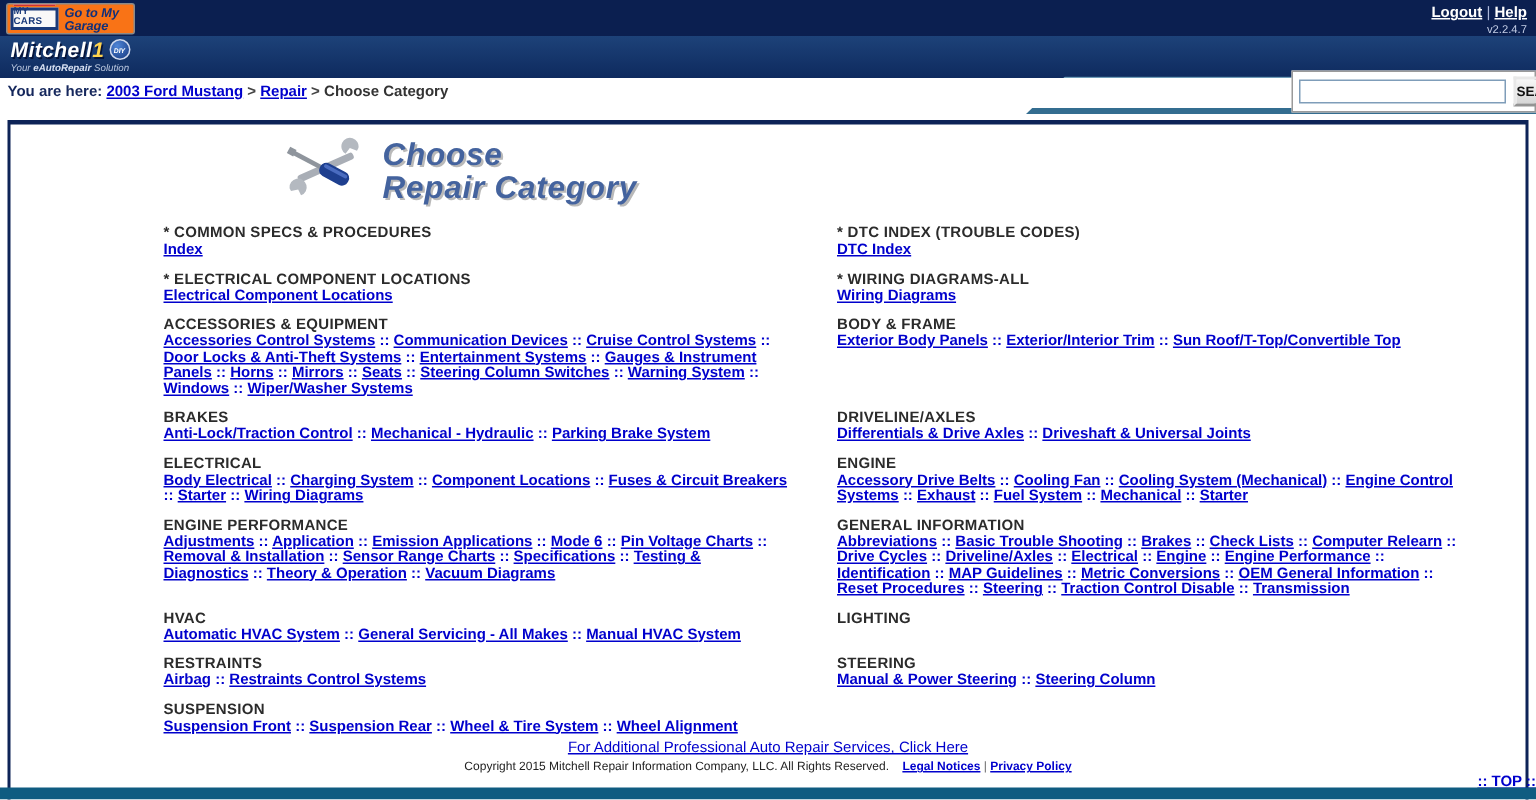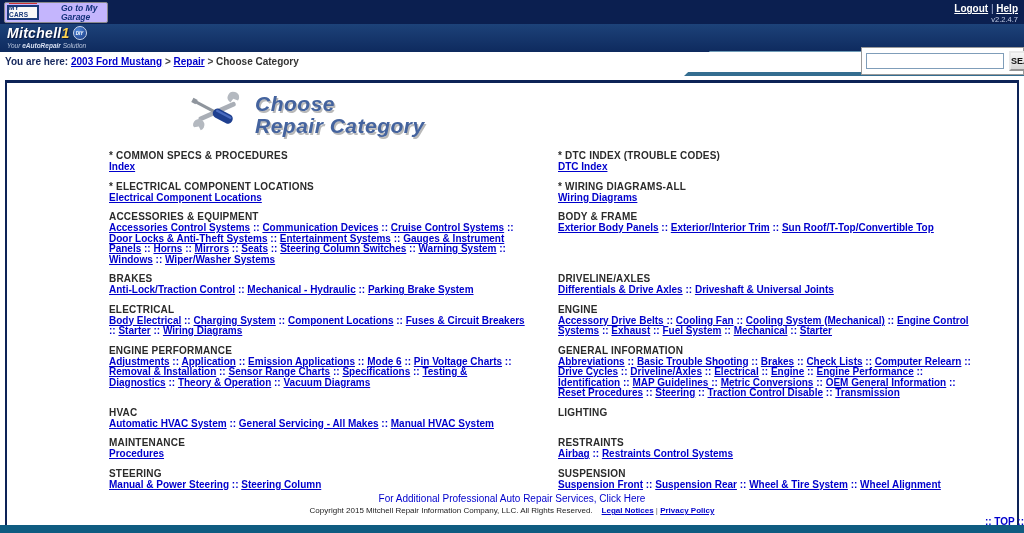--- a/index.html
+++ b/index.html
@@ -11,22 +11,22 @@
   }
   a { cursor: pointer; }
 
   
   .topbar {
     position: absolute; top: 0; left: 0; width: 1024px; height: 24px;
     background: #0b1f50;
   }
   .garage-btn {
     position: absolute; left: 4px; top: 2px; height: 21px;
-    background: #c4b5fd; border: 1px solid #8a8a8a; border-radius: 2px;
-    display: flex; align-items: center; padding: 1px 4px 1px 2px; gap: 22px;
+    background: #f97316; border: 1px solid #8a8a8a; border-radius: 2px;
+    display: flex; align-items: center; padding: 1px 4px 1px 2px; gap: 4px;
   }
   .plate {
     width: 32px; height: 15px; border: 2px solid #1a3a7a; background: #f8f8f8;
     display: flex; flex-direction: column; align-items: center; justify-content: flex-end;
   }
   .plate-top { width: 100%; height: 3px; border-bottom: 1px solid #c33; background:#eef; }
   .plate-text { font-size: 6.5px; font-weight: bold; color: #1a3a7a; line-height: 7px; letter-spacing: 0.2px; }
   .garage-label {
     font-size: 8.5px; font-weight: bold; font-style: italic; color: #12307a;
     line-height: 8.5px; width: 42px;
@@ -123,21 +123,21 @@
     font-size: 10px; font-weight: bold; color: #2b2b2b; letter-spacing: 0.2px;
     line-height: 11px; margin-bottom: 1px; white-space: nowrap;
   }
   .cat-links { font-size: 10px; font-weight: bold; line-height: 10.5px; }
   .cat-links a { color: #0000cc; text-decoration: underline; }
   .cat-links .sep { color: #0000cc; text-decoration: none; }
 
   
   .footer { position: absolute; top: 493px; left: 0; width: 1024px; text-align: center; }
   .footer-services { font-size: 10px; line-height: 12px; }
-  .footer-services a { color: #0000cc; }
+  .footer-services a { color: #0000cc; text-decoration: underline; }
   .footer-copy { font-size: 8px; color: #222; line-height: 10px; margin-top: 1px; }
   .footer-copy a { color: #0000cc; font-weight: bold; text-decoration: underline; }
   .footer-copy .pipe { color: #666; }
   .footer-top { font-size: 10px; font-weight: bold; line-height: 11px; text-align: right; }
   .footer-top a { color: #0000cc; text-decoration: underline; }
   .bottombar {
     position: absolute; bottom: 0; left: 0; width: 1024px; height: 8px;
     background: #0f5c81;
   }
 </style>
@@ -267,24 +267,20 @@
         <div class="cat-links"><a>Abbreviations</a><span class="sep"> :: </span><a>Basic Trouble Shooting</a><span class="sep"> :: </span><a>Brakes</a><span class="sep"> :: </span><a>Check Lists</a><span class="sep"> :: </span><a>Computer Relearn</a><span class="sep"> :: </span><a>Drive Cycles</a><span class="sep"> :: </span><a>Driveline/Axles</a><span class="sep"> :: </span><a>Electrical</a><span class="sep"> :: </span><a>Engine</a><span class="sep"> :: </span><a>Engine Performance</a><span class="sep"> :: </span><a>Identification</a><span class="sep"> :: </span><a>MAP Guidelines</a><span class="sep"> :: </span><a>Metric Conversions</a><span class="sep"> :: </span><a>OEM General Information</a><span class="sep"> :: </span><a>Reset Procedures</a><span class="sep"> :: </span><a>Steering</a><span class="sep"> :: </span><a>Traction Control Disable</a><span class="sep"> :: </span><a>Transmission</a></div>
       </div>
       <div class="cat-cell">
         <div class="cat-title">HVAC</div>
         <div class="cat-links"><a>Automatic HVAC System</a><span class="sep"> :: </span><a>General Servicing - All Makes</a><span class="sep"> :: </span><a>Manual HVAC System</a></div>
       </div>
       <div class="cat-cell">
         <div class="cat-title">LIGHTING</div>
       </div>
       <div class="cat-cell">
-        <div class="cat-title">MAINTENANCE</div>
-        <div class="cat-links"><a>Procedures</a></div>
-      </div>
-      <div class="cat-cell">
         <div class="cat-title">RESTRAINTS</div>
         <div class="cat-links"><a>Airbag</a><span class="sep"> :: </span><a>Restraints Control Systems</a></div>
       </div>
       <div class="cat-cell">
         <div class="cat-title">STEERING</div>
         <div class="cat-links"><a>Manual &amp; Power Steering</a><span class="sep"> :: </span><a>Steering Column</a></div>
       </div>
       <div class="cat-cell">
         <div class="cat-title">SUSPENSION</div>
         <div class="cat-links"><a>Suspension Front</a><span class="sep"> :: </span><a>Suspension Rear</a><span class="sep"> :: </span><a>Wheel &amp; Tire System</a><span class="sep"> :: </span><a>Wheel Alignment</a></div>

